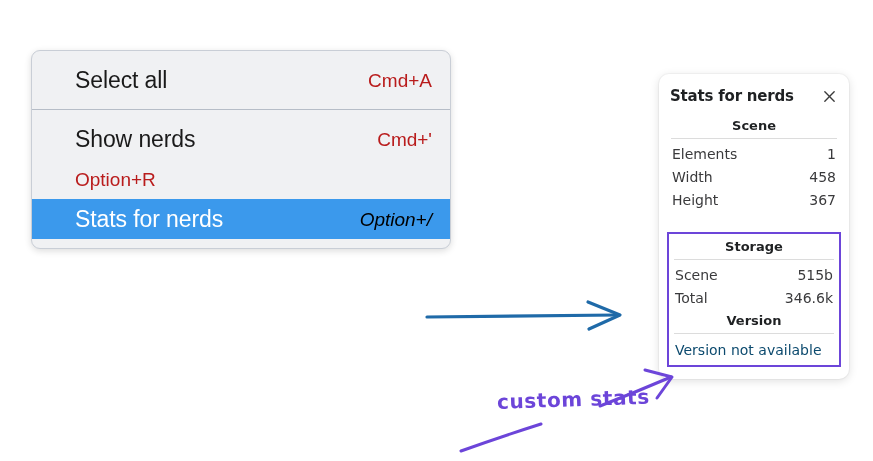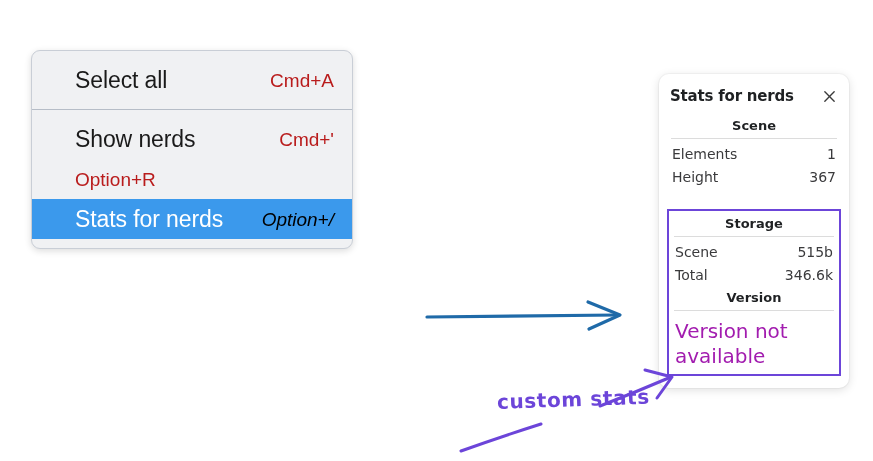--- a/index.html
+++ b/index.html
@@ -14,21 +14,21 @@
     overflow: hidden;
     font-family: "Liberation Sans", sans-serif;
     -webkit-font-smoothing: antialiased;
   }
 
   
   .context-menu {
     position: absolute;
     left: 31px;
     top: 50px;
-    width: 322px;
+    width: 420px;
     background: #f0f1f3;
     border: 1px solid #c9ced6;
     border-radius: 9px;
     box-shadow: 0 2px 7px rgba(0,0,0,0.14);
     overflow: hidden;
     box-sizing: border-box;
   }
   .menu-group {
     padding: 9px 0 9px 0;
   }
@@ -113,22 +113,22 @@
     justify-content: space-between;
     align-items: flex-end;
     font-size: 14px;
     color: #3a3a3c;
     padding: 3px 2px;
     line-height: 1.22;
   }
   .stat-row .k { color: #3a3a3c; }
   .stat-row .v { color: #3a3a3c; }
   .plain-row {
-    font-size: 20px;
-    color: #a21caf;
+    font-size: 14px;
+    color: #0c4a6e;
     padding: 4px 2px 2px 2px;
     line-height: 1.22;
   }
   .custom-box {
     border: 2px solid #6c45d9;
     margin: 20px -3px 0 -3px;
     padding: 2px 4px 4px 4px;
     box-sizing: border-box;
   }
 
@@ -195,20 +195,24 @@
   </div>
 
   <div class="section-head">Scene</div>
   <div class="hr"></div>
 
   <div class="stat-row">
     <span class="k">Elements</span>
     <span class="v">1</span>
   </div>
   <div class="stat-row">
+    <span class="k">Width</span>
+    <span class="v">458</span>
+  </div>
+  <div class="stat-row">
     <span class="k">Height</span>
     <span class="v">367</span>
   </div>
 
   <div class="custom-box">
     <div class="section-head">Storage</div>
     <div class="hr"></div>
 
     <div class="stat-row">
       <span class="k">Scene</span>

